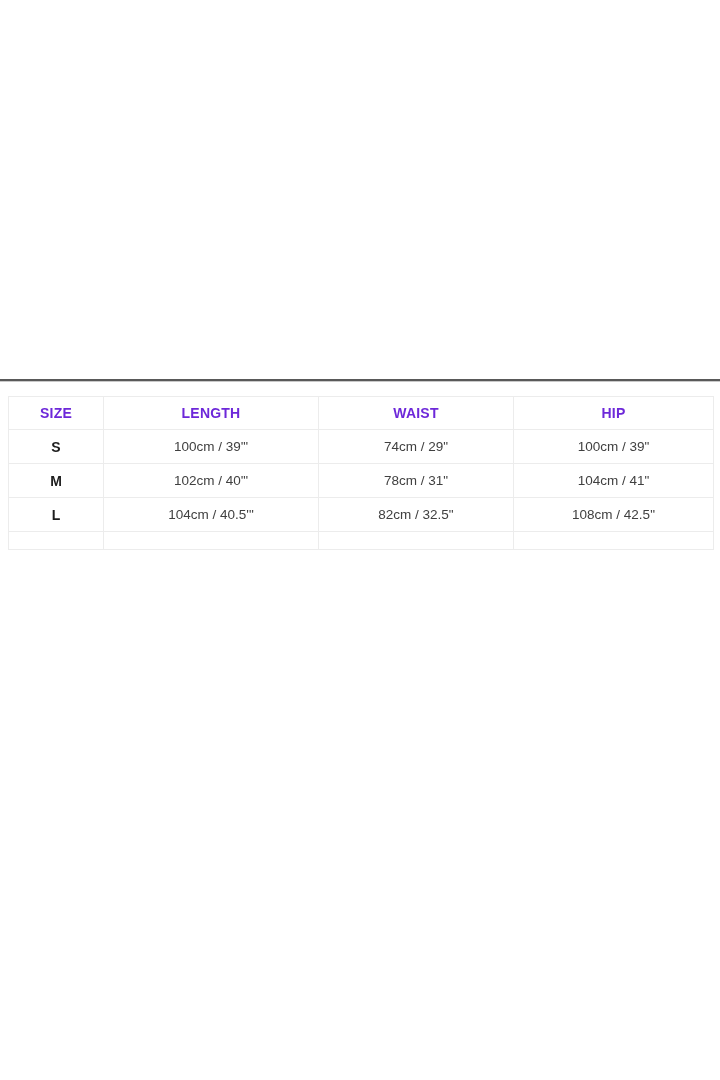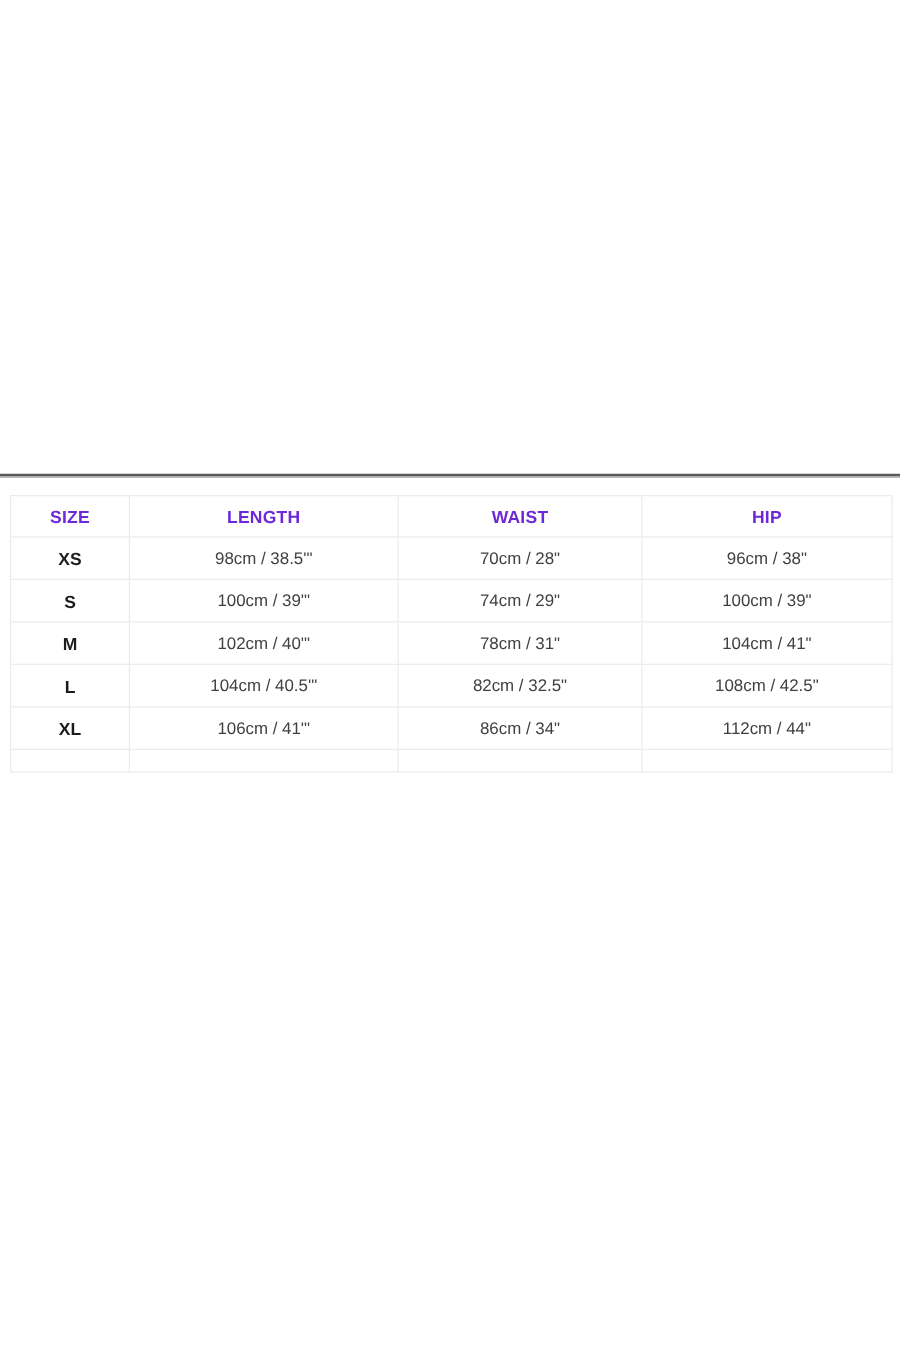--- a/index.html
+++ b/index.html
@@ -83,49 +83,37 @@
     <thead>
       <tr>
         <th>SIZE</th>
         <th>LENGTH</th>
         <th>WAIST</th>
         <th>HIP</th>
       </tr>
     </thead>
     <tbody>
       <tr>
-        <td class="size-label">XS</td>
-        <td>98cm / 38.5'"</td>
-        <td>70cm / 28"</td>
-        <td>96cm / 38"</td>
-      </tr>
-      <tr>
         <td class="size-label">S</td>
         <td>100cm / 39'"</td>
         <td>74cm / 29"</td>
         <td>100cm / 39"</td>
       </tr>
       <tr>
         <td class="size-label">M</td>
         <td>102cm / 40'"</td>
         <td>78cm / 31"</td>
         <td>104cm / 41"</td>
       </tr>
       <tr>
         <td class="size-label">L</td>
         <td>104cm / 40.5'"</td>
         <td>82cm / 32.5"</td>
         <td>108cm / 42.5"</td>
       </tr>
-      <tr>
-        <td class="size-label">XL</td>
-        <td>106cm / 41'"</td>
-        <td>86cm / 34"</td>
-        <td>112cm / 44"</td>
-      </tr>
       <tr class="empty-row">
         <td></td>
         <td></td>
         <td></td>
         <td></td>
       </tr>
     </tbody>
   </table>
 </div>
 

